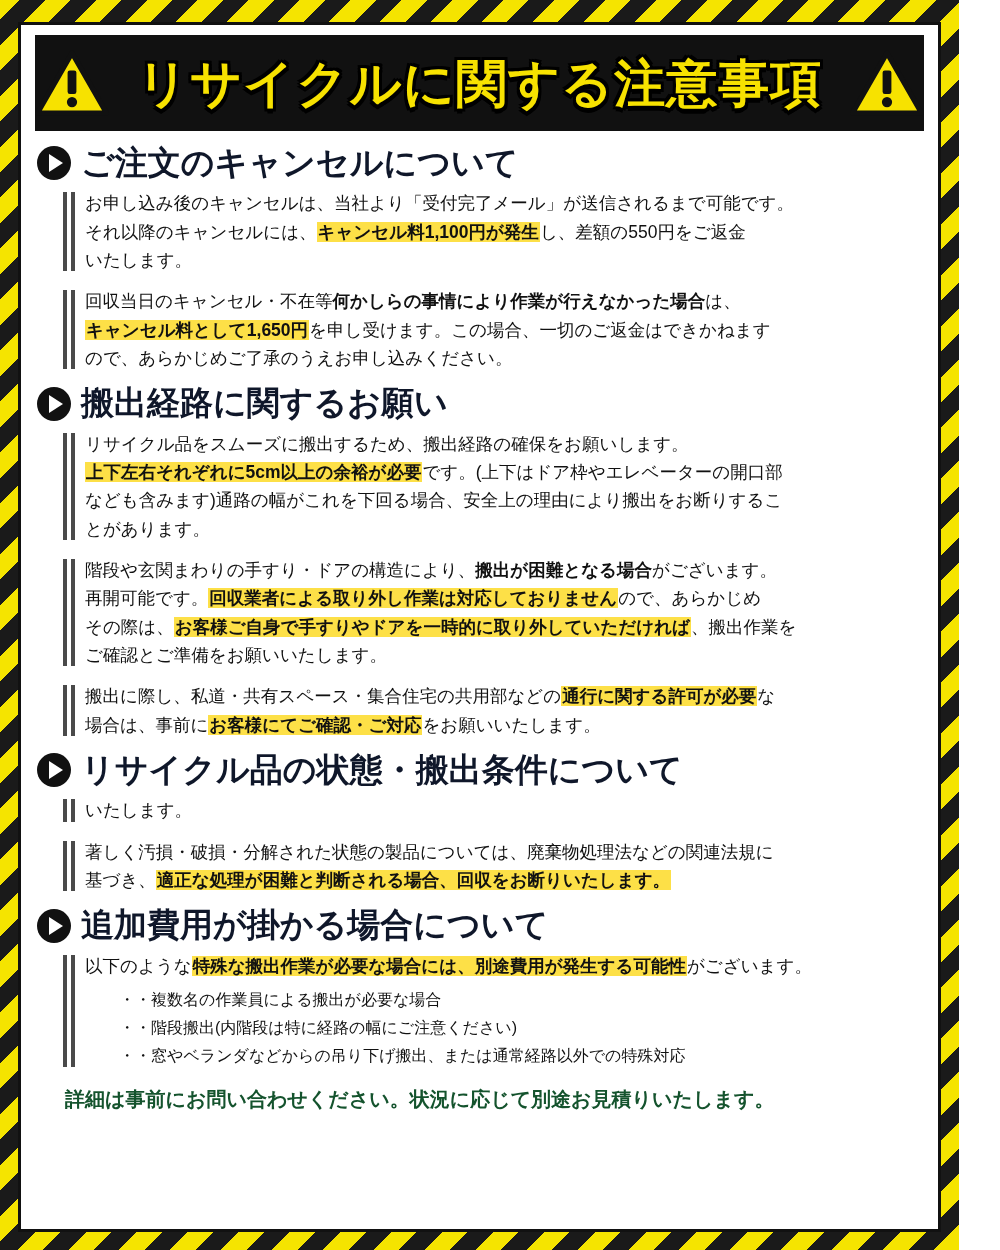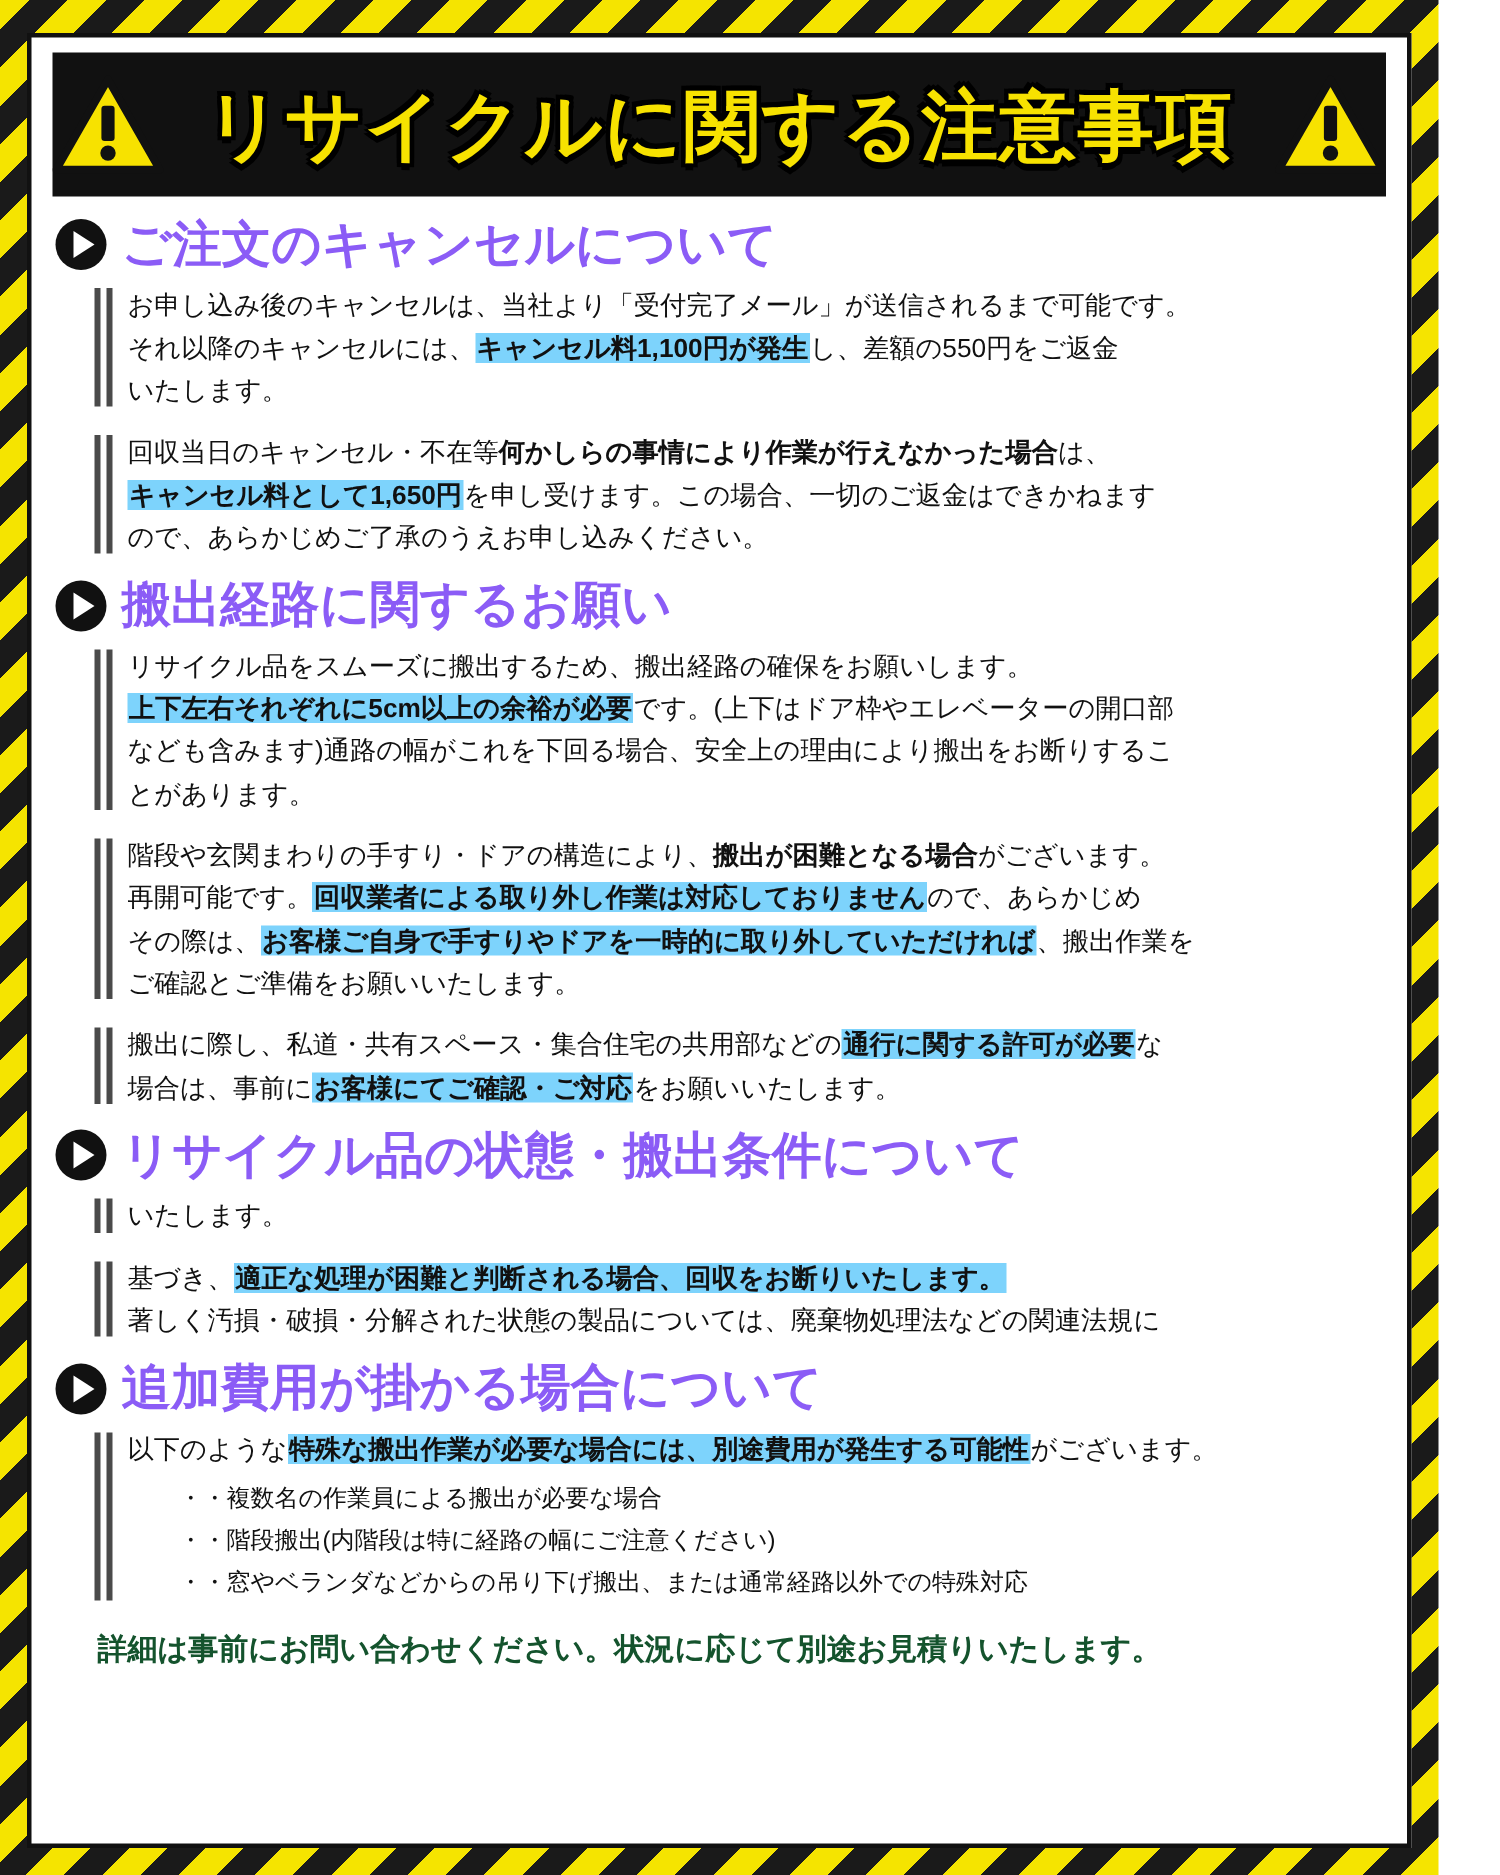--- a/index.html
+++ b/index.html
@@ -72,21 +72,21 @@
     flex:0 0 auto;
   }
   .tri-wrap .in{
     width:0;height:0;
     border-top:9px solid transparent;
     border-bottom:9px solid transparent;
     border-left:14px solid #fff;
     margin-left:4px;
   }
   .sec-title{
-    font-size:33px;font-weight:bold;color:#8b5cf6;line-height:1.1;
+    font-size:33px;font-weight:bold;color:#0f172a;line-height:1.1;
     letter-spacing:0px;
   }
   
   .blk{
     position:relative;
     margin:0 0 13px 28px;
     padding-left:22px;
     font-size:17.5px;
     line-height:1.62;
     color:#111;
@@ -95,21 +95,21 @@
     content:"";
     position:absolute;left:0;top:3px;bottom:3px;width:4px;
     background:#4a4a4a;
   }
   .blk:after{
     content:"";
     position:absolute;left:8px;top:3px;bottom:3px;width:4px;
     background:#4a4a4a;
   }
   .blk p{margin:0;}
-  .hl{background:#7dd3fc;padding:0 1px;font-weight:bold;}
+  .hl{background:#fde047;padding:0 1px;font-weight:bold;}
   .bold{font-weight:bold;}
   ul.bullets{
     margin:6px 0 0 0;padding:0 0 0 34px;list-style:none;
     font-size:16px;line-height:1.75;
   }
   ul.bullets li:before{content:"・";}
   .closing{
     margin:16px 0 0 30px;
     font-size:20px;font-weight:bold;color:#14532d;
   }
@@ -185,22 +185,22 @@
           <div class="sec-head">
             <div class="tri-wrap">
               <div class="in"></div>
             </div>
             <div class="sec-title">リサイクル品の状態・搬出条件について</div>
           </div>
           <div class="blk">
             <p><span>いたします。</span></p>
           </div>
           <div class="blk">
+            <p><span>著しく汚損・破損・分解された状態の製品については、廃棄物処理法などの関連法規に</span></p>
             <p><span>基づき、</span><span class="hl">適正な処理が困難と判断される場合、回収をお断りいたします。</span></p>
-            <p><span>著しく汚損・破損・分解された状態の製品については、廃棄物処理法などの関連法規に</span></p>
           </div>
         </div>
         <div class="section">
           <div class="sec-head">
             <div class="tri-wrap">
               <div class="in"></div>
             </div>
             <div class="sec-title">追加費用が掛かる場合について</div>
           </div>
           <div class="blk">

